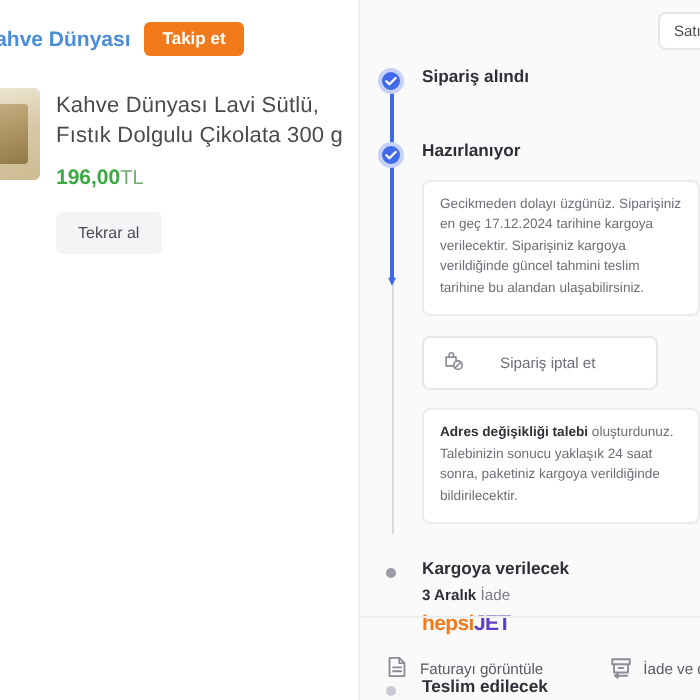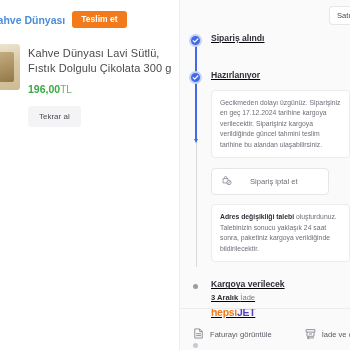--- a/index.html
+++ b/index.html
@@ -77,21 +77,21 @@
   }
   .tl-line-gray {
     position: absolute; left: 15.5px; top: 139px; width: 1px; height: 128px;
     background: #d8d8de;
   }
   .tl-arrow {
     position: absolute; left: 12.5px; top: 137px; width: 7px; height: 7px;
     color: #4169e8; font-size: 8px; line-height: 7px; text-align: center;
   }
 
-  .step { position: relative; padding-left: 31px; margin-bottom: 0; text-decoration: underline; }
+  .step { position: relative; padding-left: 31px; margin-bottom: 0; }
   .dot-done {
     position: absolute; left: 9px; top: 1px; width: 13px; height: 13px;
     border-radius: 50%; background: #4169e8; border: 2px solid #c5d1f8;
     display: flex; align-items: center; justify-content: center;
   }
   .dot-done svg { width: 7px; height: 7px; display: block; }
   .dot-future {
     position: absolute; left: 13px; top: 5px; width: 5px; height: 5px;
     border-radius: 50%; background: #9b9ba6;
   }
@@ -131,21 +131,21 @@
 </style>
 </head>
 <body>
 
 <div class="page">
 
   <div class="left-col">
 
     <div class="seller-bar">
       <span class="seller-name">Kahve Dünyası</span>
-      <button class="follow-btn">Teslim et</button>
+      <button class="follow-btn">Takip et</button>
     </div>
 
     <div class="product-row">
       <div class="thumb"></div>
       <div class="prod-info">
         <div class="prod-title">Kahve Dünyası Lavi Sütlü, Fıstık Dolgulu Çikolata 300 g</div>
         <div class="prod-price">
           <span>196,00</span><span class="cur">TL</span>
         </div>
         <button class="rebuy-btn">Tekrar al</button>
@@ -203,20 +203,21 @@
         <div class="step-title">Kargoya verilecek</div>
         <div class="step-date">
           <span>3 Aralık</span>
           <span class="day">İade</span>
         </div>
         <div class="courier-logo"><span class="a">hepsi</span><span class="b">JET</span></div>
       </div>
 
       <div class="step" style="margin-top:20px">
         <span class="dot-future light"></span>
+        <div class="step-title">Teslim edilecek</div>
 
       </div>
 
     </div>
 
     <div class="bottom-sep"></div>
 
     <div class="bottom-actions">
       <div class="action">
         <span>

